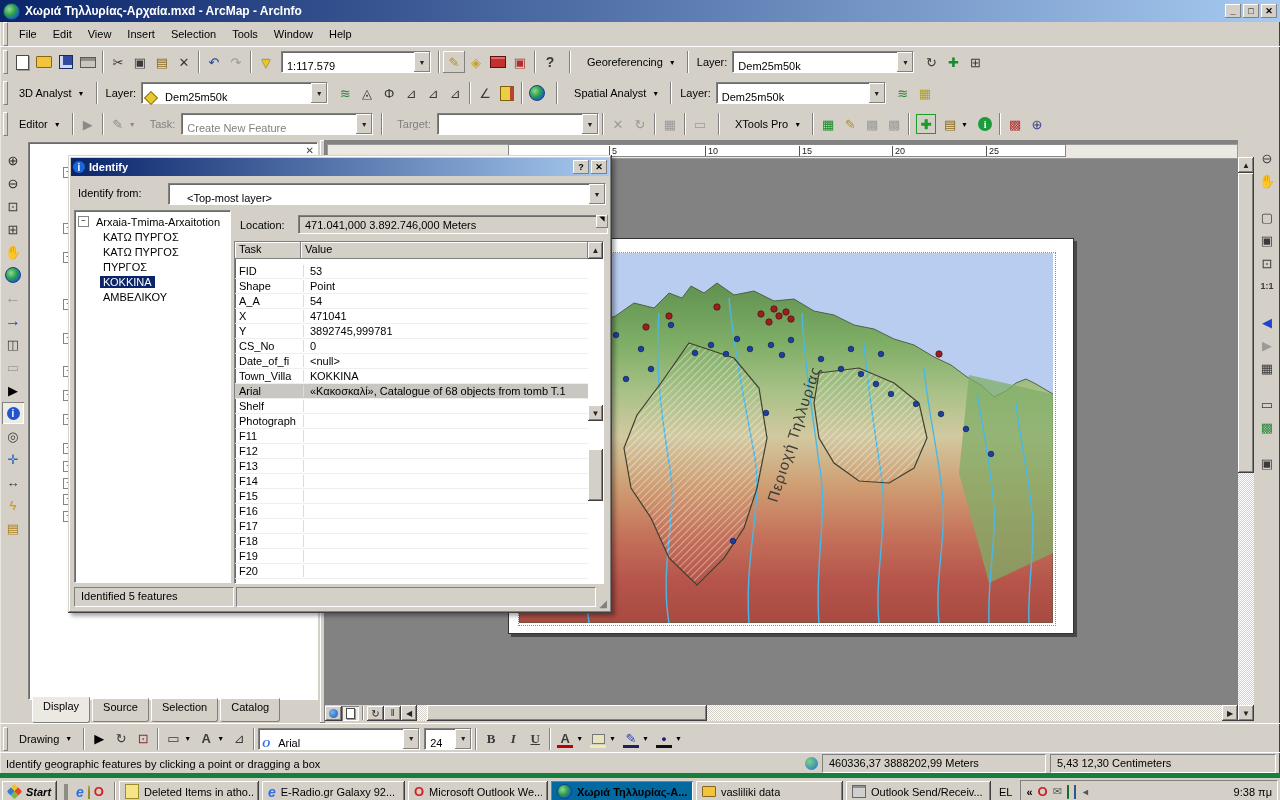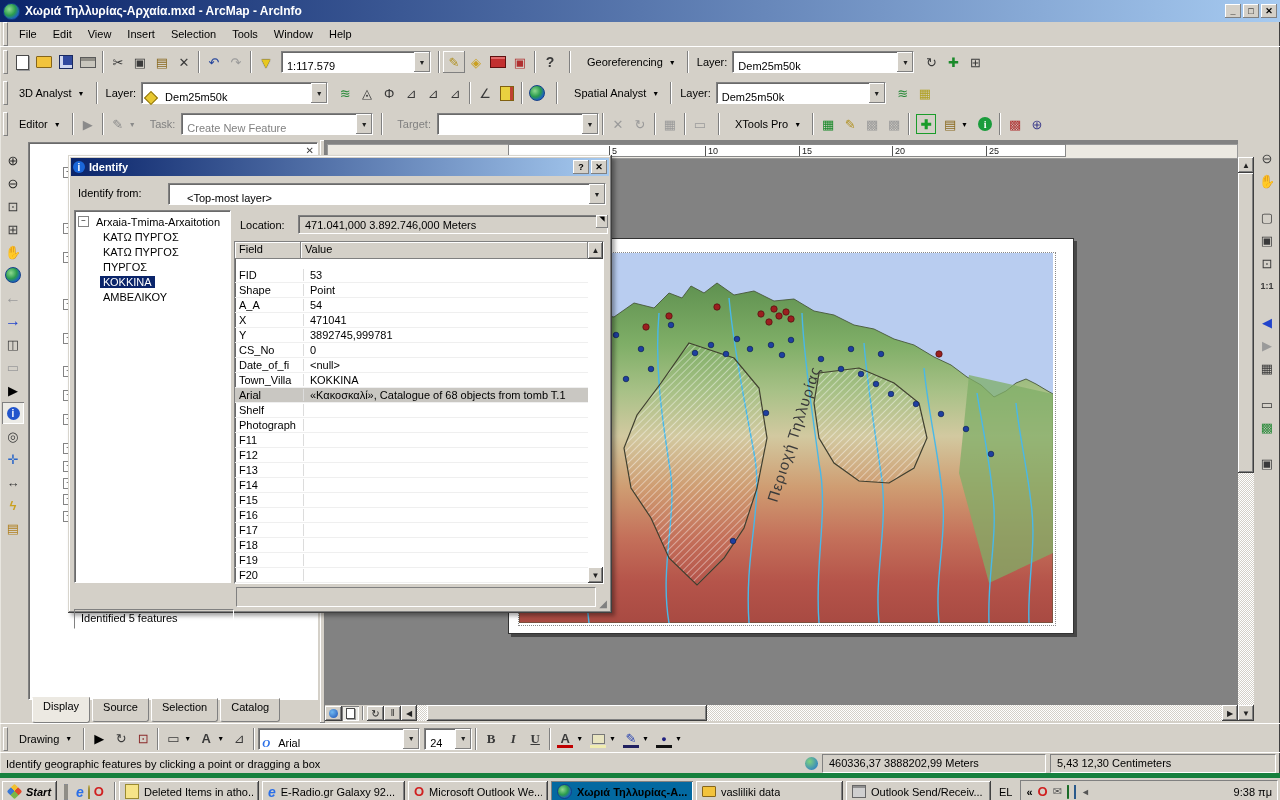--- a/index.html
+++ b/index.html
@@ -474,25 +474,25 @@
   </div>
 
   <span class="abs" style="left:172px;top:64px">Location:</span>
   <div class="abs inset-flat flex" style="left:230px;top:60px;width:296px;height:17px;background:#d4d0c8;padding:0 6px;box-shadow:inset 1px 1px 0 #6a6a6a">
     <span style="white-space:nowrap">471.041,000  3.892.746,000 Meters</span>
   </div>
   <span class="abs raised-lt" style="left:528px;top:60px;width:12px;height:13px;font-size:7px;text-align:center;background:#d4d0c8">◥</span>
 
   <div class="abs inset" style="left:166px;top:86px;width:370px;height:343px;overflow:hidden;box-sizing:border-box">
     <div class="flex" style="height:17px">
-      <span class="ghead-cell" style="width:66px;flex:none">Field</span>
+      <span class="ghead-cell" style="width:66px;flex:none">Task</span>
       <span class="ghead-cell" style="flex:1">Value</span>
       <span class="sbtn" style="width:15px;height:17px;flex:none">▲</span>
     </div>
-    <div class="flex" style="align-items:flex-end;height:324px">
+    <div class="flex" style="align-items:center;height:324px">
       <div id="grid-rows" style="flex:1;overflow:hidden">
   <div class="grow">
     <span class="c1">FID</span>
     <span class="c2">53</span>
   </div>
 
   <div class="grow">
     <span class="c1">Shape</span>
     <span class="c2">Point</span>
   </div>
@@ -594,21 +594,21 @@
   </div>
 
 </div>
       <div class="track" style="width:15px;position:relative;flex:none">
         <span class="thumb abs" style="left:0;top:28px;width:15px;height:52px"></span>
         <span class="sbtn abs" style="left:0;bottom:0;width:15px;height:16px">▼</span>
       </div>
     </div>
   </div>
 
-  <div class="abs statusf" style="left:6px;top:454px;width:146px;height:14px">
+  <div class="abs statusf" style="left:6px;top:432px;width:146px;height:14px">
     <span>Identified 5 features</span>
   </div>
   <div class="abs statusf" style="left:168px;top:432px;width:346px;height:14px"></div>
   <span class="abs" style="right:5px;bottom:4px;font-size:10px;color:#808080">◢</span>
 </div>
 
 <div class="abs flex" style="left:0;top:723px;width:1280px;height:29px;border-top:1px solid #fff">
   <span class="grip"></span>
   <div class="ddbtn">
     <span>Drawing</span>

